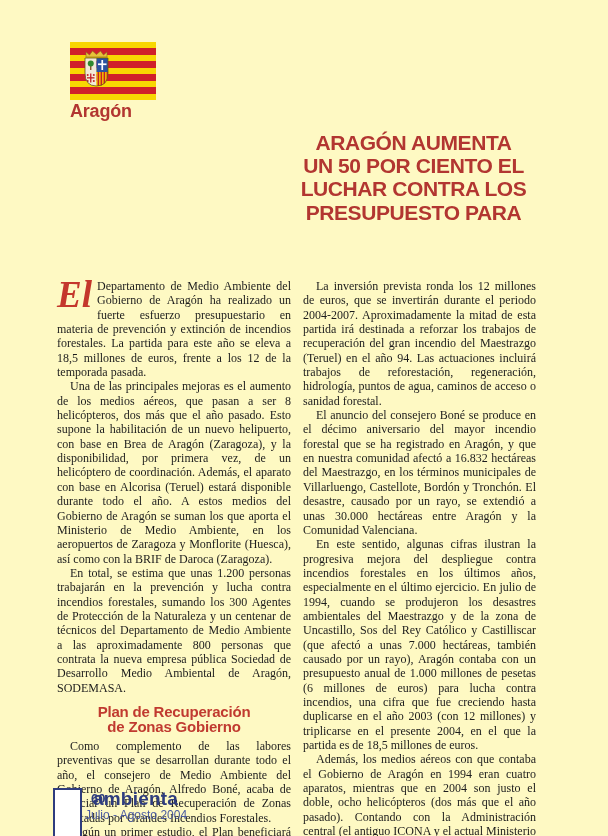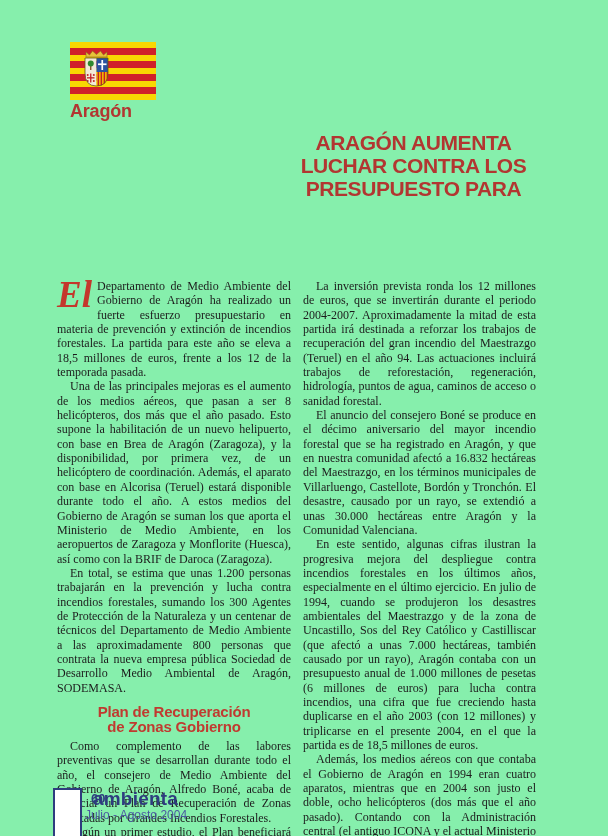--- a/index.html
+++ b/index.html
@@ -1,17 +1,17 @@
 <!DOCTYPE html>
 <html lang="es"><head>
 <meta charset="utf-8">
 <style>
   html,body{margin:0;padding:0;background:#ffffff;}
   .page{
-    position:relative;width:608px;height:836px;background:#86efac;overflow:hidden;
+    position:relative;width:608px;height:836px;background:#fef9c3;overflow:hidden;
     font-family:"Liberation Serif", serif;color:#1c1c1c;
   }
   
   .flag{
     position:absolute;left:70px;top:42px;width:86px;height:58px;
     background:repeating-linear-gradient(
       to bottom,
       #f8d702 0px,   #f8d702 6.45px,
       #d0202a 6.45px,#d0202a 12.9px
     );
@@ -114,20 +114,21 @@
         </g>
         <path d="M0,8 H23 V23 Q23,36 11.5,36 Q0,36 0,23 Z" fill="none" stroke="#6b5416" stroke-width="0.8"></path>
       </g>
     </svg>
   </div>
 
   <div class="region-label">Aragón</div>
 
   <div class="headline">
     <div>ARAGÓN AUMENTA</div>
+    <div>UN 50 POR CIENTO EL</div>
     <div>LUCHAR CONTRA LOS</div>
     <div>PRESUPUESTO PARA</div>
   </div>
 
   <div class="col col-left">
     <p>
       <span class="dropcap">El</span><span>Departamento de Medio Ambiente del Gobierno de Aragón ha realizado un fuerte esfuerzo presupuestario en materia de prevención y extinción de incendios forestales. La partida para este año se eleva a 18,5 millones de euros, frente a los 12 de la temporada pasada.</span>
     </p>
     <p class="ind">Una de las principales mejoras es el aumento de los medios aéreos, que pasan a ser 8 helicópteros, dos más que el año pasado. Esto supone la habilitación de un nuevo helipuerto, con base en Brea de Aragón (Zaragoza), y la disponibilidad, por primera vez, de un helicóptero de coordinación. Además, el aparato con base en Alcorisa (Teruel) estará disponible durante todo el año. A estos medios del Gobierno de Aragón se suman los que aporta el Ministerio de Medio Ambiente, en los aeropuertos de Zaragoza y Monflorite (Huesca), así como con la BRIF de Daroca (Zaragoza).</p>
     <p class="ind">En total, se estima que unas 1.200 personas trabajarán en la prevención y lucha contra incendios forestales, sumando los 300 Agentes de Protección de la Naturaleza y un centenar de técnicos del Departamento de Medio Ambiente a las aproximadamente 800 personas que contrata la nueva empresa pública Sociedad de Desarrollo Medio Ambiental de Aragón, SODEMASA.</p>

